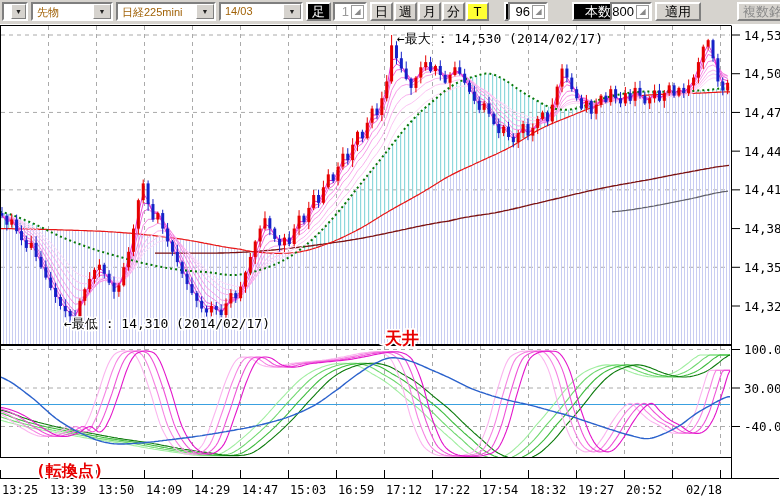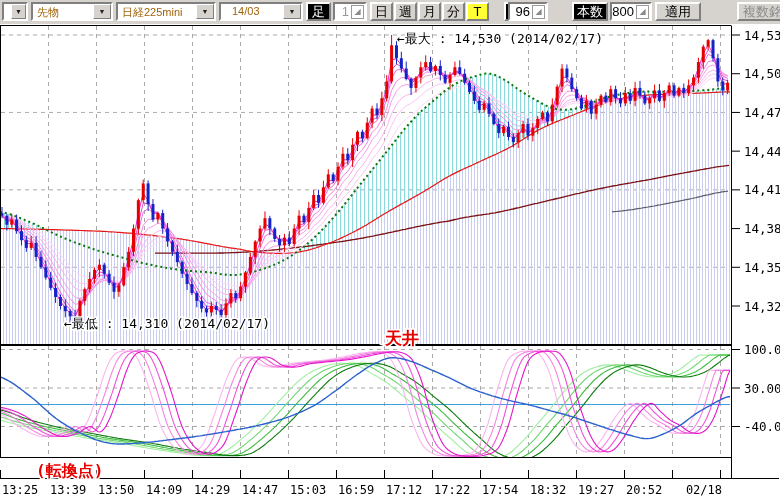--- a/index.html
+++ b/index.html
@@ -45,40 +45,40 @@
       <span class="cbtn">▼</span>
     </div>
     <div class="tb combo sunken" style="left:31px;width:82px;">
       <span class="ctext">先物</span>
       <span class="cbtn">▼</span>
     </div>
     <div class="tb combo sunken" style="left:116px;width:100px;">
       <span class="ctext">日経225mini</span>
       <span class="cbtn">▼</span>
     </div>
-    <div class="tb combo sunken" style="left:219px;width:84px;padding-left:7px;">
+    <div class="tb combo sunken" style="left:219px;width:84px;">
       <span class="ctext">14/03</span>
       <span class="cbtn">▼</span>
     </div>
     <div class="tb blackbtn" style="left:306px;width:25px;">足</div>
     <div class="tb sunken spin" style="left:333px;width:34px;">
       <span class="val gray-text">1</span>
       <span class="sicon">◢</span>
     </div>
     <div class="tb btn raised" style="left:370px;width:23px;">日</div>
     <div class="tb btn raised" style="left:394px;width:23px;">週</div>
     <div class="tb btn raised" style="left:418px;width:23px;">月</div>
     <div class="tb btn raised" style="left:442px;width:23px;">分</div>
     <div class="tb btn raised yellow" style="left:466px;width:23px;">T</div>
     <div class="tb blackbtn" style="left:504px;width:24px;">T</div>
     <div class="tb sunken spin" style="left:508px;width:40px;">
       <span class="val">96</span>
       <span class="sicon">◢</span>
     </div>
-    <div class="tb blackbtn" style="left:572px;width:36px;">本数</div>
+    <div class="tb blackbtn" style="left:572px;width:52px;">本数</div>
     <div class="tb sunken spin" style="left:610px;width:42px;">
       <span class="val">800</span>
       <span class="sicon">◢</span>
     </div>
     <div class="tb btn raised" style="left:655px;width:46px;">適用</div>
     <div class="tb btn raised disabled-btn" style="left:737px;width:64px;">複数銘柄</div>
   </div>
 
   <div class="chartwrap">
     <svg id="chart-svg" width="780" height="476">

